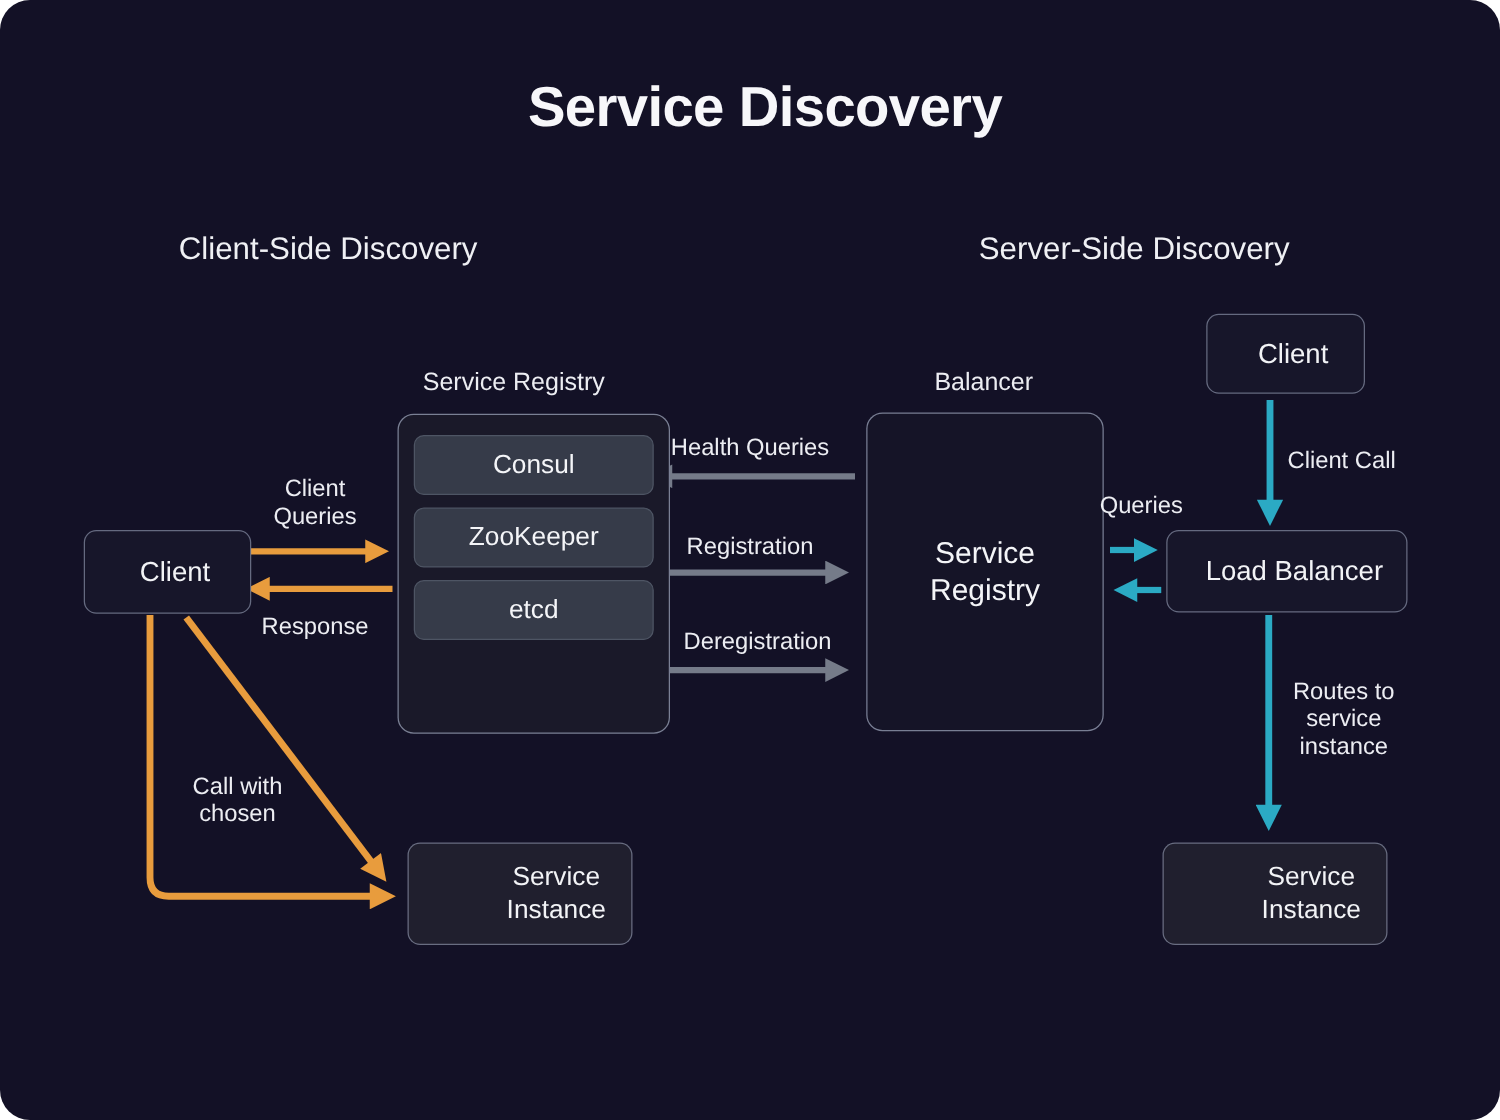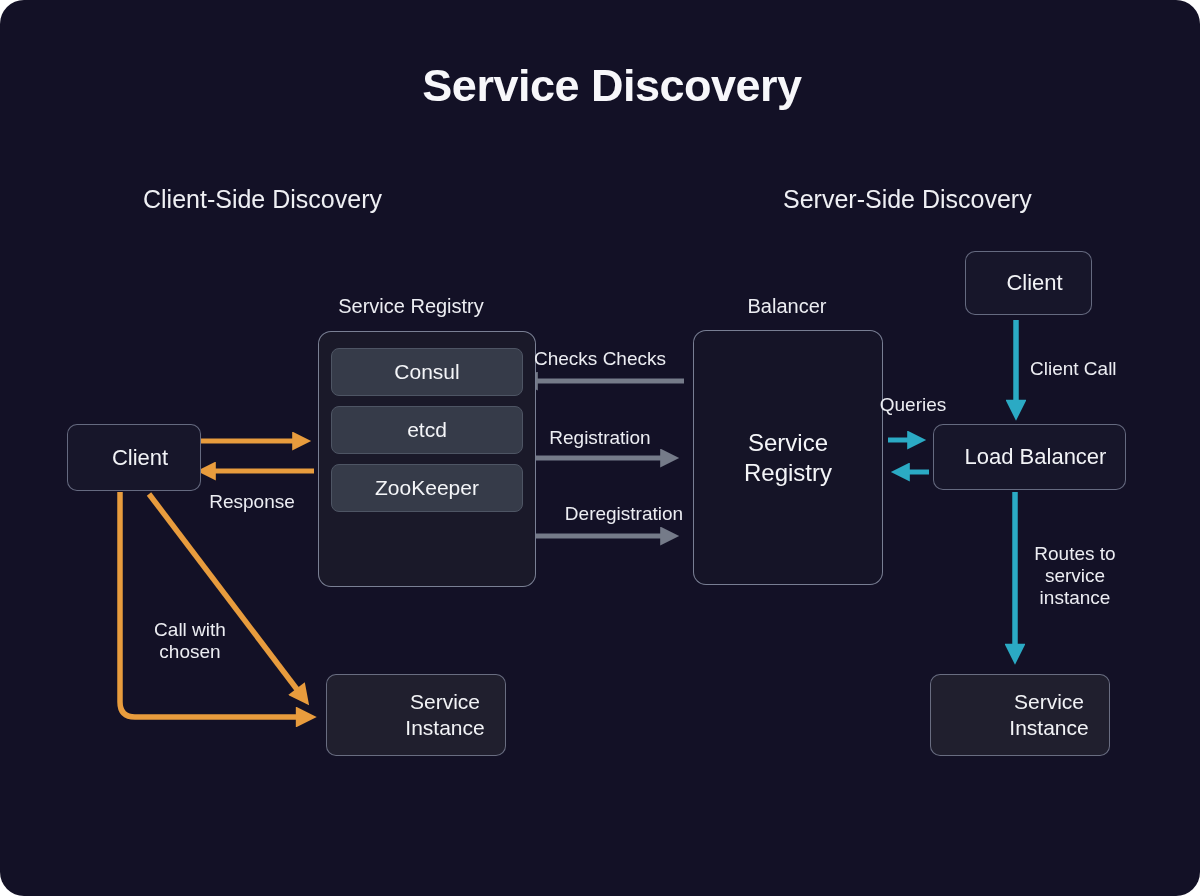--- a/index.html
+++ b/index.html
@@ -86,36 +86,37 @@
 
   <div class="box box-node" style="left:67px;top:424px;width:120px;height:65px;">
     <span>Client</span>
   </div>
 
   <div class="registry">
     <div class="registry-item">
       <span>Consul</span>
     </div>
     <div class="registry-item">
-      <span>etcd</span>
+      <span>ZooKeeper</span>
     </div>
     <div class="registry-item">
-      <span>ZooKeeper</span>
+      <span>etcd</span>
     </div>
   </div>
 
   <div class="box box-instance" style="left:326px;top:674px;width:178px;height:80px;">
     <span class="inner">Service Instance</span>
   </div>
 
+  <div class="abs lbl" style="left:197px;top:381px;width:110px;">Client Queries</div>
   <div class="abs lbl" style="left:192px;top:491px;width:120px;">Response</div>
   <div class="abs lbl" style="left:135px;top:619px;width:110px;">Call with chosen</div>
-  <div class="abs lbl" style="left:510px;top:348px;width:180px;">Checks Checks</div>
+  <div class="abs lbl" style="left:510px;top:348px;width:180px;">Health Queries</div>
   <div class="abs lbl" style="left:510px;top:427px;width:180px;">Registration</div>
-  <div class="abs lbl" style="left:534px;top:503px;width:180px;">Deregistration</div>
+  <div class="abs lbl" style="left:516px;top:503px;width:180px;">Deregistration</div>
 
   <div class="balancer-box">
     <div class="balancer-title">Service Registry</div>
   </div>
 
   <div class="box box-node" style="left:965px;top:251px;width:113px;height:62px;">
     <span>Client</span>
   </div>
 
   <div class="box box-node" style="left:933px;top:424px;width:179px;height:64px;">

